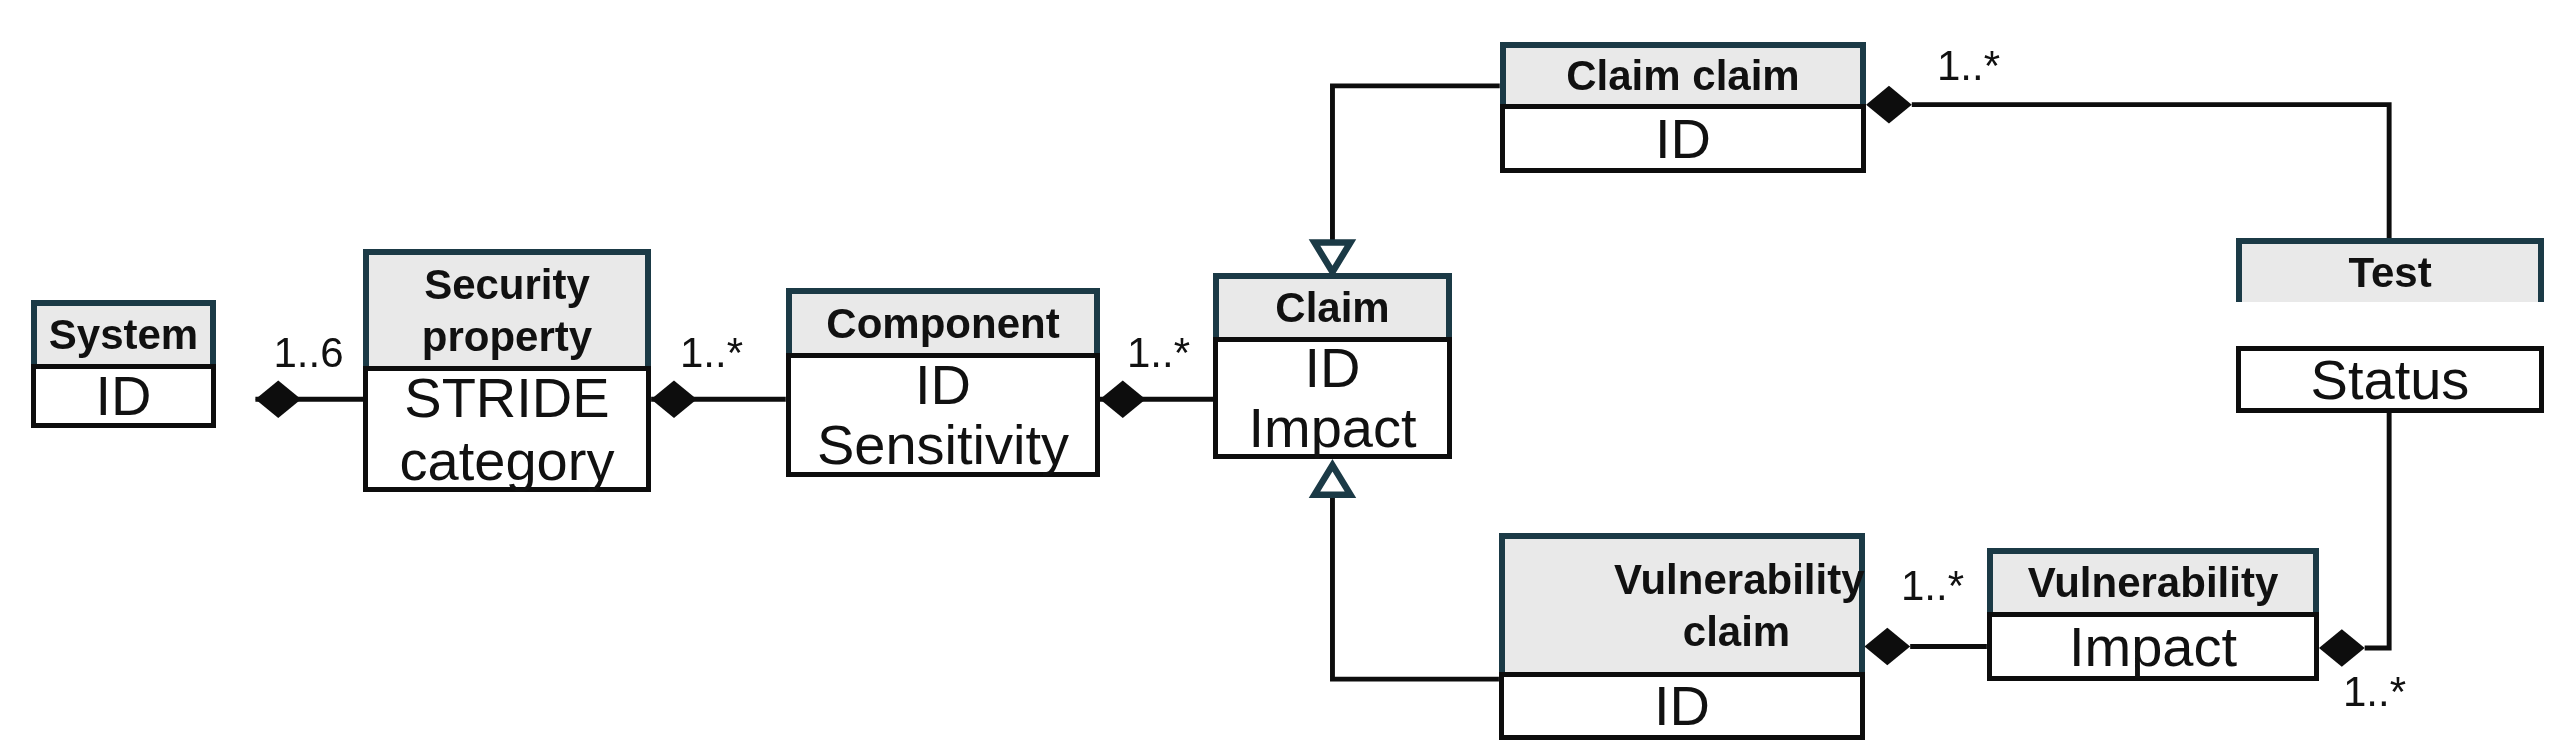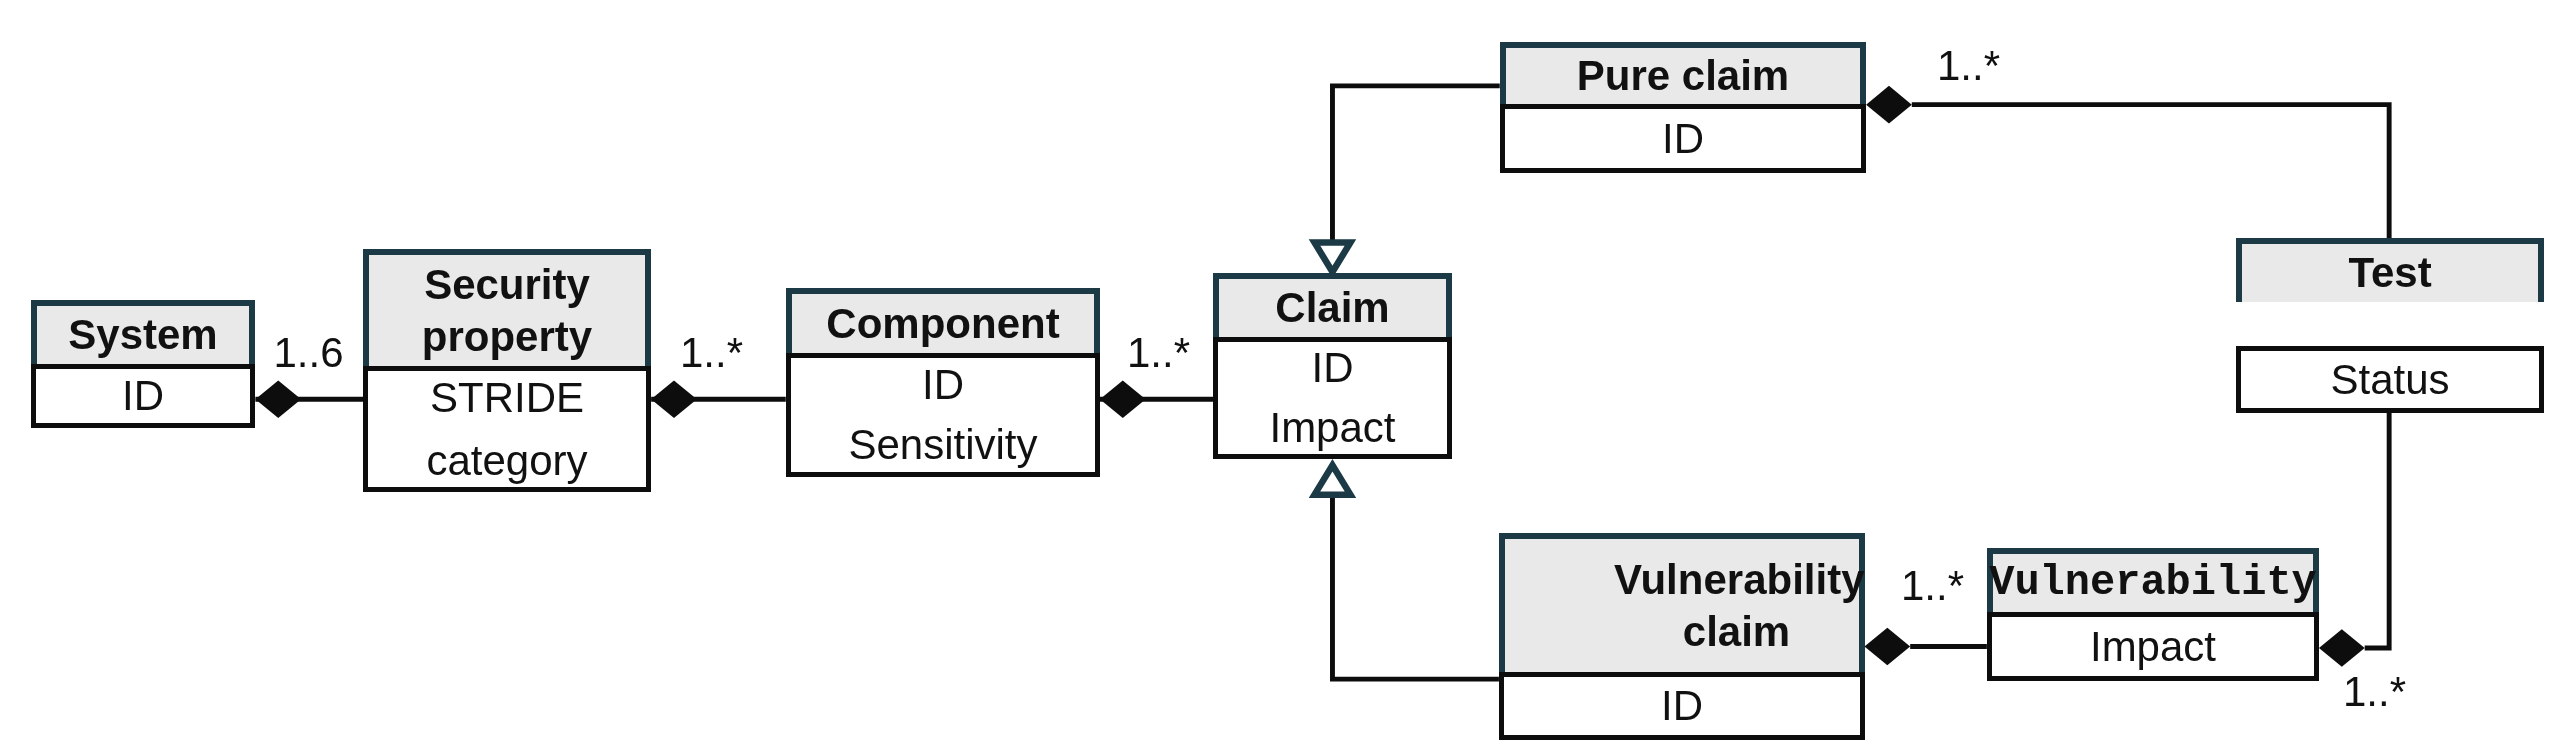--- a/index.html
+++ b/index.html
@@ -40,21 +40,21 @@
     color: #111111;
   }
   .uml-body {
     background: #ffffff;
     border: 5.7px solid #0d0d0d;
     display: flex;
     flex-direction: column;
     justify-content: center;
     align-items: center;
     text-align: center;
-    font-size: 42px;
+    font-size: 56px;
     color: #111111;
   }
   .uml-body .attr { line-height: 60px; width: 100%; }
 
   .mult {
     position: absolute;
     width: 131px;
     font-size: 42px;
     line-height: 49px;
     text-align: center;
@@ -103,21 +103,21 @@
       <path d="M2341,792 H2435" stroke="#0d0d0d" stroke-width="6" fill="none"></path>
       <polygon points="2285,792 2313,769 2341,792 2313,815" fill="#0d0d0d"></polygon>
     </g>
 
     <g>
       <path d="M2898,794 H2928 V453" stroke="#0d0d0d" stroke-width="6" fill="none"></path>
       <polygon points="2842,794 2870,771 2898,794 2870,817" fill="#0d0d0d"></polygon>
     </g>
   </svg>
 
-  <div class="uml-class" style="left:31px; top:300px; width:224px;">
+  <div class="uml-class" style="left:31px; top:300px; width:185px;">
     <div class="uml-head" style="height:64px;">
       <span>System</span>
     </div>
     <div class="uml-body" style="height:64px;">
       <div class="attr">ID</div>
     </div>
   </div>
 
   <div class="uml-class" style="left:363px; top:249px; width:288px;">
     <div class="uml-head" style="height:117px;">
@@ -143,21 +143,21 @@
       <span>Claim</span>
     </div>
     <div class="uml-body" style="height:122px;">
       <div class="attr">ID</div>
       <div class="attr">Impact</div>
     </div>
   </div>
 
   <div class="uml-class" style="left:1500px; top:42px; width:366px;">
     <div class="uml-head" style="height:62px;">
-      <span>Pure claim</span>
+      <span>Claim claim</span>
     </div>
     <div class="uml-body" style="height:69px;">
       <div class="attr">ID</div>
     </div>
   </div>
 
   <div class="uml-class" style="left:2236px; top:238px; width:308px;gap:44px;">
     <div class="uml-head" style="height:64px;">
       <span>Test</span>
     </div>
@@ -169,21 +169,21 @@
   <div class="uml-class" style="left:1499px; top:533px; width:366px;">
     <div class="uml-head" style="height:139px;align-items:flex-end;">
       <span style="display:block; width:245px;">Vulnerability claim</span>
     </div>
     <div class="uml-body" style="height:68px;">
       <div class="attr">ID</div>
     </div>
   </div>
 
   <div class="uml-class" style="left:1987px; top:548px; width:332px;">
-    <div class="uml-head" style="height:64px;font-family:Liberation Mono, monospace;">
+    <div class="uml-head" style="height:64px;">
       <span>Vulnerability</span>
     </div>
     <div class="uml-body" style="height:69px;">
       <div class="attr">Impact</div>
     </div>
   </div>
 
   <div class="mult" style="left:243px;  top:328px;">1..6</div>
   <div class="mult" style="left:646px;  top:328px;">1..*</div>
   <div class="mult" style="left:1093px; top:328px;">1..*</div>

